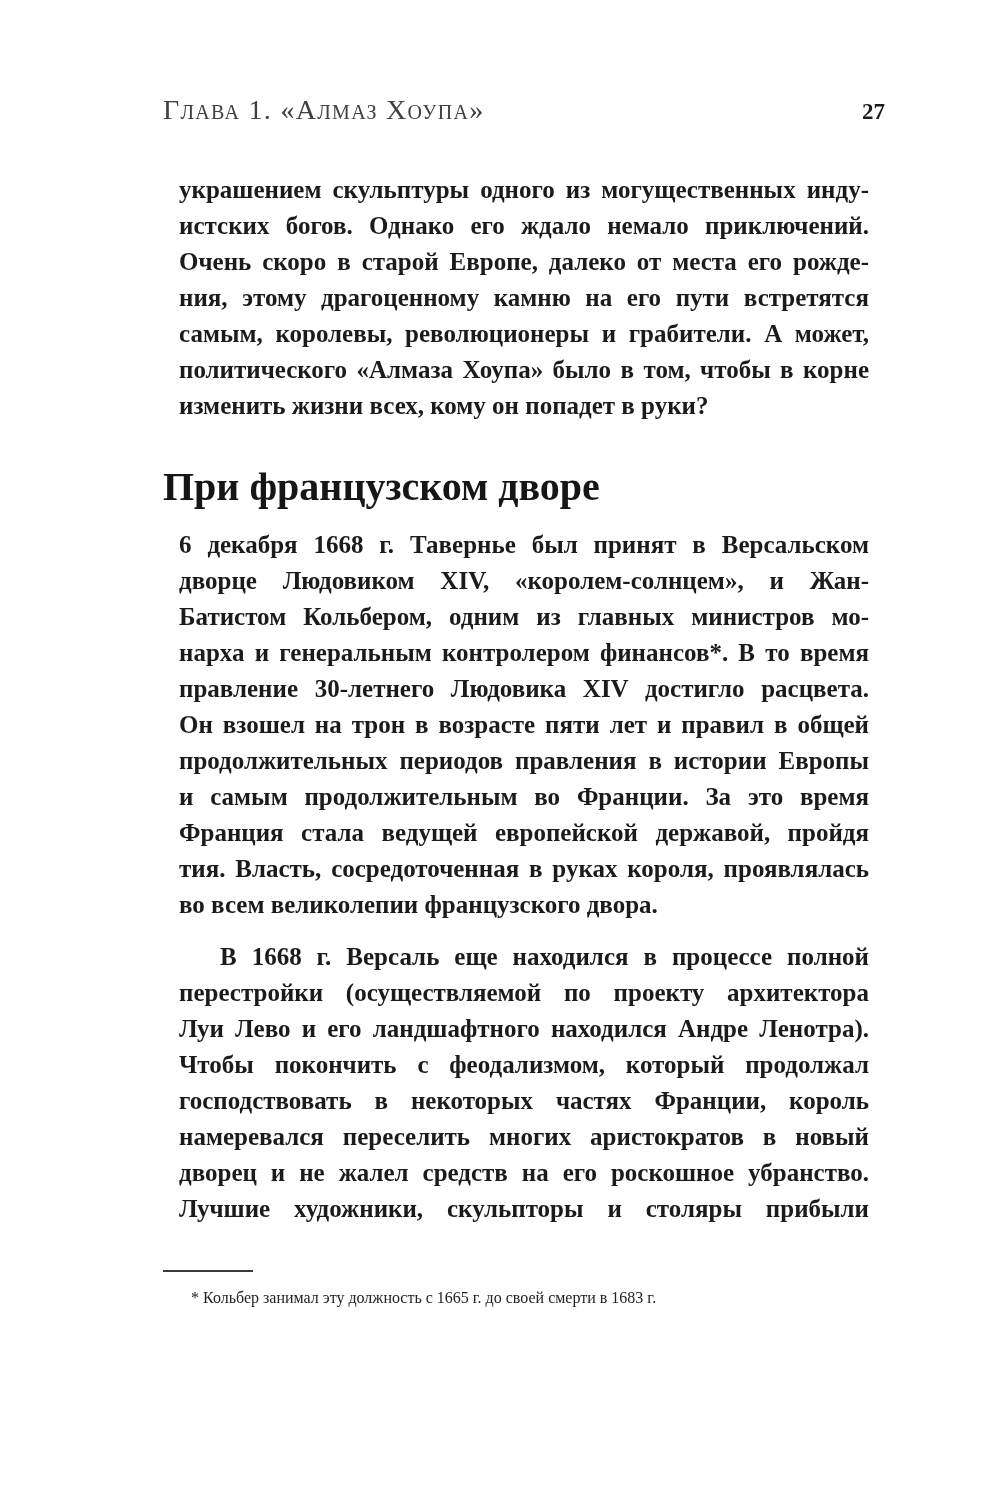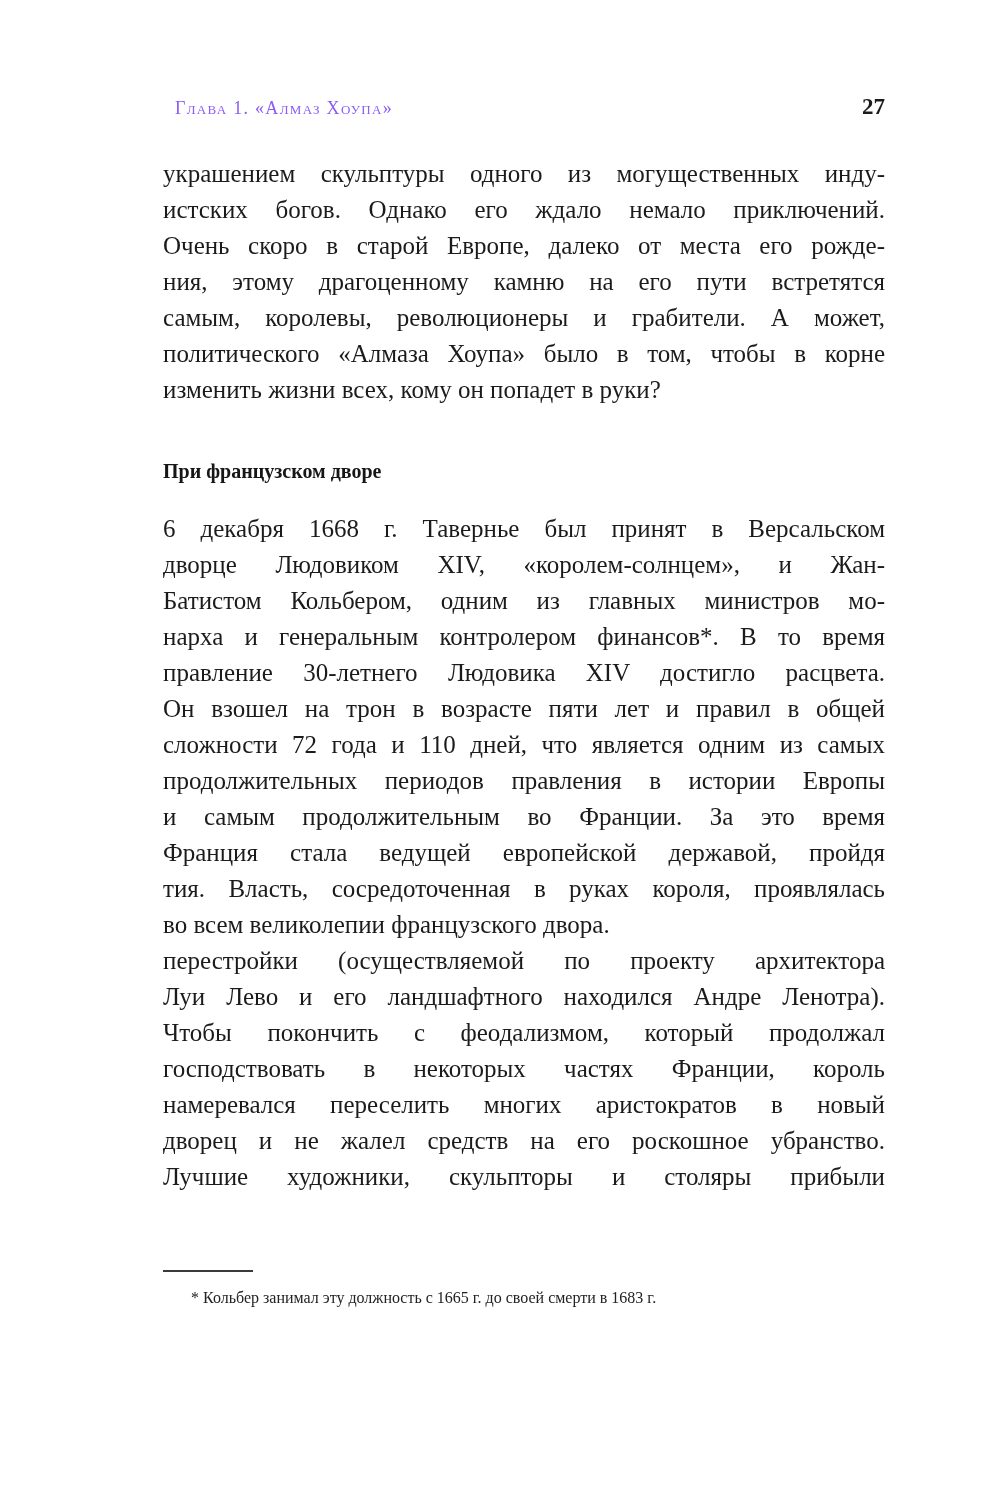--- a/index.html
+++ b/index.html
@@ -21,54 +21,53 @@
     position: absolute;
     top: 94px;
     left: 163px;
     width: 722px;
     display: flex;
     justify-content: space-between;
     align-items: baseline;
   }
   .chapter-title {
     font-variant: small-caps;
-    font-size: 18px;
+    font-size: 28px;
     letter-spacing: 1.3px;
-    color: #8b5cf6;
+    color: #404040;
     white-space: nowrap;
-    margin-left: 12px;
   }
   .page-number {
     font-size: 23px;
     font-weight: bold;
     color: #1b1b1b;
     text-align: center;
   }
   .content {
     position: absolute;
     top: 156px;
     left: 163px;
     width: 722px;
   }
-  .para { margin: 0; }
+  .para { margin: 16px; font-weight: bold; }
   .line {
     font-size: 25px;
     line-height: 36px;
     text-align: justify;
     text-align-last: justify;
     white-space: normal;
   }
   .line.last {
     text-align-last: left;
   }
   .line.indent {
     text-indent: 41px;
   }
   .section-heading {
-    font-size: 20px;
+    font-size: 40px;
     font-weight: bold;
     line-height: 36px;
     margin: 45px 0 22px 0;
     color: #161616;
   }
   .footnote-block {
     position: absolute;
     top: 1270px;
     left: 163px;
     width: 722px;
@@ -111,29 +110,29 @@
 
     <div class="section-heading">При французском дворе</div>
 
     <div class="para">
       <div class="line">6 декабря 1668 г. Тавернье был принят в Версальском</div>
       <div class="line">дворце Людовиком XIV, «королем-солнцем», и Жан-</div>
       <div class="line">Батистом Кольбером, одним из главных министров мо-</div>
       <div class="line">нарха и генеральным контролером финансов*. В то время</div>
       <div class="line">правление 30-летнего Людовика XIV достигло расцвета.</div>
       <div class="line">Он взошел на трон в возрасте пяти лет и правил в общей</div>
-      <div class="line">сложности 72 года и 110 дней, что является одним из самых</div>
       <div class="line">продолжительных периодов правления в истории Европы</div>
       <div class="line">и самым продолжительным во Франции. За это время</div>
       <div class="line">Франция стала ведущей европейской державой, пройдя</div>
       <div class="line">тия. Власть, сосредоточенная в руках короля, проявлялась</div>
       <div class="line last">во всем великолепии французского двора.</div>
     </div>
 
     <div class="para">
+      <div class="line indent">В 1668 г. Версаль еще находился в процессе полной</div>
       <div class="line">перестройки (осуществляемой по проекту архитектора</div>
       <div class="line">Луи Лево и его ландшафтного находился Андре Ленотра).</div>
       <div class="line">Чтобы покончить с феодализмом, который продолжал</div>
       <div class="line">господствовать в некоторых частях Франции, король</div>
       <div class="line">намеревался переселить многих аристократов в новый</div>
       <div class="line">дворец и не жалел средств на его роскошное убранство.</div>
       <div class="line">Лучшие художники, скульпторы и столяры прибыли</div>
     </div>
 
   </div>

